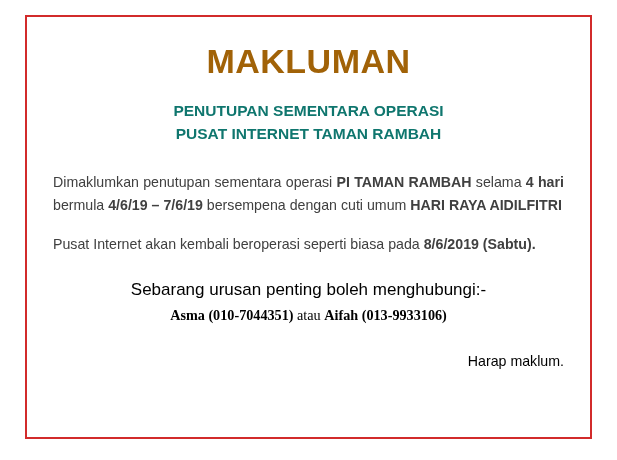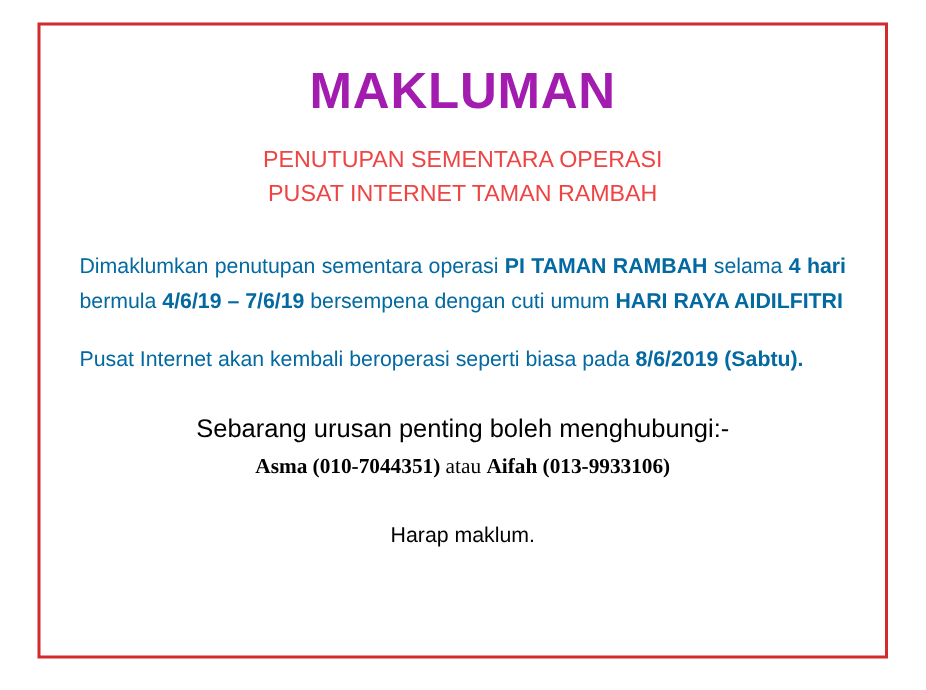--- a/index.html
+++ b/index.html
@@ -27,39 +27,39 @@
     height: 424px;
     border: 2px solid #d22b2b;
     box-sizing: border-box;
     background: #ffffff;
   }
   .inner {
     padding: 18px 26px 0 26px;
   }
   .title {
     text-align: center;
-    color: #a21caf;
+    color: #a16207;
     font-size: 34px;
     font-weight: bold;
     letter-spacing: 0.5px;
     line-height: 1.1;
     margin-top: 8px;
-    margin-bottom: 16px;
   }
   .subtitle {
     text-align: center;
-    color: #ef4444;
+    color: #0f766e;
     font-size: 15.5px;
-    font-weight: normal;
+    font-weight: bold;
     line-height: 1.45;
+    margin-top: 20px;
   }
   .body-block {
     margin-top: 26px;
     font-size: 14.2px;
-    color: #0369a1;
+    color: #404040;
     line-height: 1.62;
     text-align: justify;
   }
   .para {
     margin: 0 0 16px 0;
   }
   .para.last {
     margin-bottom: 16px;
   }
   .centered {
@@ -68,21 +68,21 @@
     font-size: 17px;
     line-height: 1.62;
   }
   .centered-line2 {
     text-align: center;
     font-size: 14.2px;
     line-height: 1.62;
     font-family: Liberation Serif, serif;
   }
   .closing {
-    text-align: center;
+    text-align: right;
     margin-top: 26px;
     font-size: 14.2px;
   }
   b { font-weight: bold; }
 </style>
 </head>
 <body>
 
 <div id="notice-page">
   <div id="notice-border">

